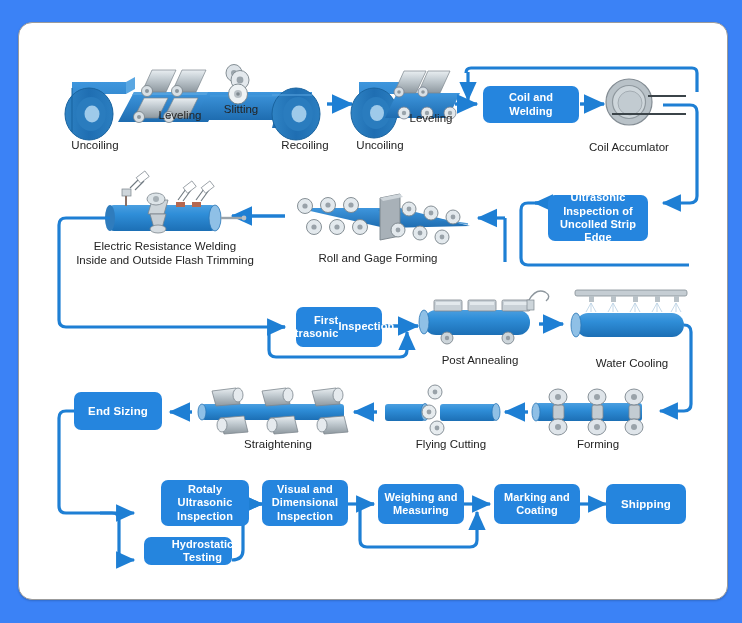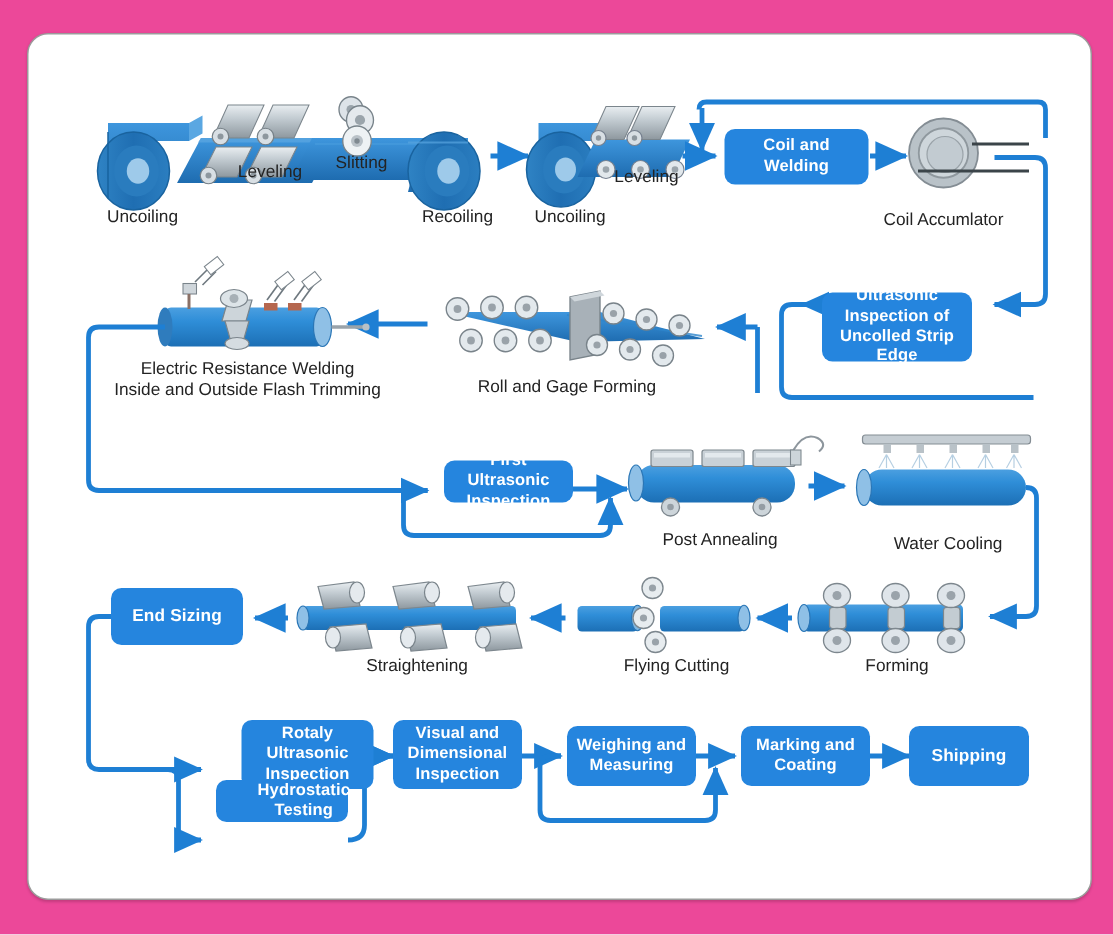--- a/index.html
+++ b/index.html
@@ -1,18 +1,18 @@
 <!DOCTYPE html>
 <html><head>
 <meta charset="utf-8">
 <title>ERW Pipe Manufacturing Process Flow</title>
 <style>
   html,body{margin:0;padding:0;background:#f7f7f7;}
   body{font-family:"Liberation Sans","DejaVu Sans",sans-serif;}
-  #stage{position:relative;width:742px;height:623px;background:#ec4899;overflow:hidden;}
+  #stage{position:relative;width:742px;height:623px;background:#3b82f6;overflow:hidden;}
   #frame{position:absolute;left:18px;top:22px;width:710px;height:578px;background:#ffffff;
          border:1px solid #9b9b9b;border-radius:14px;box-sizing:border-box;
          box-shadow:0 1px 2px rgba(0,0,0,.18);}
   .layer{position:absolute;left:0;top:0;width:742px;height:623px;}
   svg.layer{pointer-events:none;}
 
   
   .pbox{position:absolute;background:#2585de;border-radius:7px;color:#ffffff;
         display:flex;align-items:center;justify-content:center;text-align:center;
         font-size:11px;line-height:1.22;font-weight:600;letter-spacing:.1px;
@@ -392,36 +392,36 @@
   <div class="pbox" style="left:483px;top:86px;width:96px;height:37px;">
     <span>Coil and Welding</span>
   </div>
 
   <div class="pbox" style="left:548px;top:195px;width:100px;height:46px;flex-direction:column;">
     <span>Ultrasonic</span>
     <span>Inspection of</span>
     <span>Uncolled Strip Edge</span>
   </div>
 
-  <div class="pbox" style="left:296px;top:307px;width:86px;height:28px;flex-direction:column;">
+  <div class="pbox" style="left:296px;top:307px;width:86px;height:40px;flex-direction:row;text-align:right;">
     <span>First Ultrasonic</span>
     <span>Inspection</span>
   </div>
 
   <div class="pbox big" style="left:74px;top:392px;width:88px;height:38px;">
     <span>End Sizing</span>
   </div>
 
   <div class="pbox" style="left:144px;top:480px;width:88px;height:46px;flex-direction:column;margin-left:17px;">
     <span>Rotaly</span>
     <span>Ultrasonic</span>
     <span>Inspection</span>
   </div>
 
-  <div class="pbox" style="left:144px;top:520px;width:88px;height:28px;flex-direction:column;padding-left:33px;">
+  <div class="pbox" style="left:144px;top:537px;width:88px;height:28px;flex-direction:column;padding-left:33px;">
     <span>Hydrostatic</span>
     <span>Testing</span>
   </div>
 
   <div class="pbox" style="left:262px;top:480px;width:86px;height:46px;flex-direction:column;">
     <span>Visual and</span>
     <span>Dimensional</span>
     <span>Inspection</span>
   </div>
 

